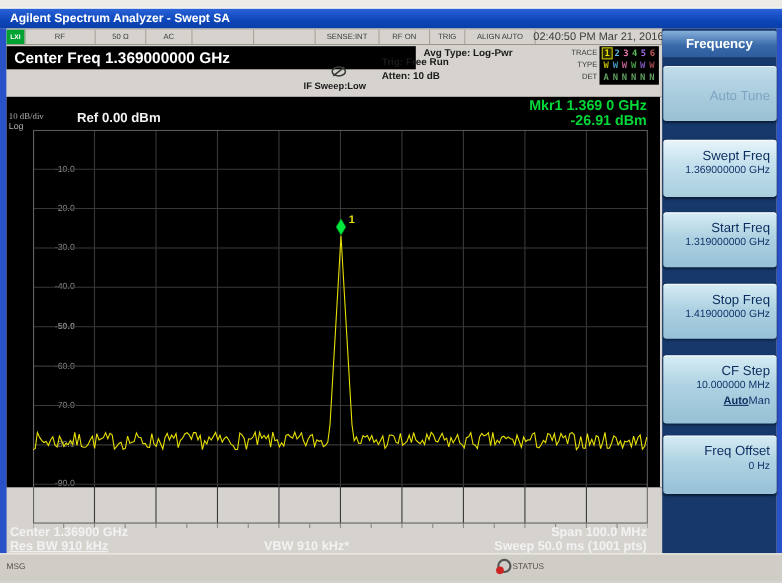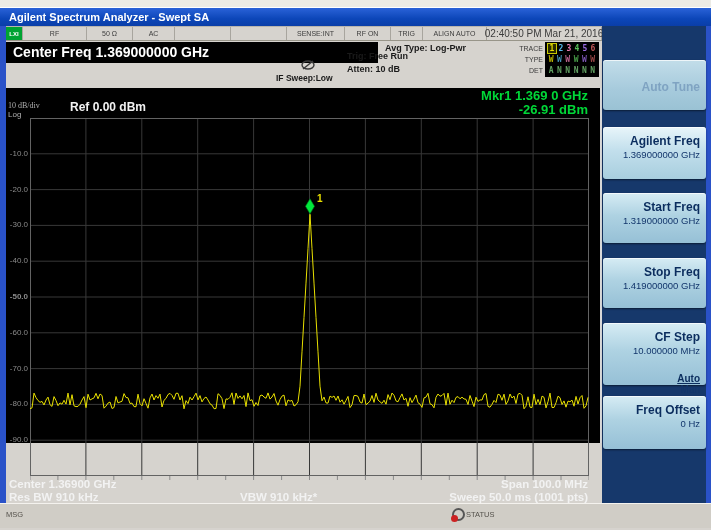--- a/index.html
+++ b/index.html
@@ -22,35 +22,35 @@
   .meas-txt{font-size:9px;font-weight:bold;color:#1a1a1a;white-space:nowrap;}
   .legend-lbl{font-size:7px;color:#3a3a3a;text-align:right;width:46px;}
   #legendbox{left:545px;top:42px;width:54px;height:35px;background:#000;padding:1px 2px;}
   .leg-row{display:flex;height:11px;}
   .leg-row span{width:8.3px;text-align:center;font-size:8px;font-weight:bold;line-height:11px;font-family:"DejaVu Sans Mono",monospace;}
   
   #screen{left:6px;top:88px;width:596px;height:355px;background:#000;border-right:2px solid #d8d8d8;}
   .scale-txt{font-size:8px;color:#b0b0b0;line-height:9px;}
   #reflevel{font-size:12px;font-weight:bold;color:#f2f2f2;}
   #mkr{right:12px;top:1px;text-align:right;color:#00d838;font-size:13px;font-weight:bold;line-height:14px;white-space:nowrap;}
-  .ylab{position:absolute;width:22px;text-align:right;font-size:8px;color:#8a8a8a;line-height:8px;}
+  .ylab{position:absolute;width:22px;text-align:right;font-size:8px;color:#8a8a8a;line-height:8px;padding-left:40px;}
   .bot-txt{color:#f2f2f2;font-size:11.5px;font-weight:bold;white-space:nowrap;}
   
   #menupanel{left:602px;top:26px;width:104px;height:479px;background:#16386b;}
   #menuheader{left:0;top:2px;width:104px;height:24px;background:linear-gradient(180deg,#85b0da 0%,#3a6aaa 55%,#2e5c9c 100%);
               color:#fff;font-size:12px;font-weight:bold;text-align:center;line-height:24px;border-radius:2px;}
   .softkey{left:1px;width:103px;background:linear-gradient(180deg,#d6ecf4 0%,#aed2e2 45%,#96c0d6 100%);
            border-radius:3px;box-shadow:inset 0 1px 0 rgba(255,255,255,.7), 0 1px 2px rgba(0,0,0,.5);
            padding:7px 6px 0 5px;text-align:right;}
-  .softkey .k-label{font-size:12px;font-weight:bold;color:#0b2d5e;line-height:14px;}
+  .softkey .k-label{font-size:12px;font-weight:normal;color:#0b2d5e;line-height:14px;}
   .softkey .k-value{font-size:9.5px;color:#12356b;line-height:13px;}
   .softkey.selected{background:linear-gradient(180deg,#e8f5fa 0%,#c2dfec 45%,#a8cede 100%);}
   .softkey.disabled{background:linear-gradient(180deg,#c2dde9 0%,#a6cadc 60%,#9ac2d4 100%);}
   .softkey.disabled .k-label{color:#7fa3c2;}
-  .k-toggle{display:flex;justify-content:flex-end;font-size:10px;color:#12356b;margin-top:16px;flex-direction:column;}
+  .k-toggle{display:flex;justify-content:flex-end;font-size:10px;color:#12356b;margin-top:2px;}
   .k-toggle .opt-active{font-weight:bold;text-decoration:underline;color:#0b2d5e;}
   
   #taskbar{left:0;top:503px;width:711px;height:25px;background:#d0cdc6;border-top:1px solid #f4f2ee;}
   #msg{left:6px;top:6px;font-size:7.5px;color:#55524c;}
   #statuslab{left:466px;top:6px;font-size:7.5px;color:#55524c;}
   .status-icon{position:absolute;left:452px;top:4px;width:9px;height:9px;border:2px solid #555;border-radius:50%;}
   .status-icon::after{content:"";position:absolute;left:-3px;top:5px;width:7px;height:7px;background:#cc2222;border-radius:50%;}
   svg{display:block;}
 </style>
 </head>
@@ -187,31 +187,32 @@
           <line x1="531.0" y1="358" x2="531.0" y2="362" stroke="#8a8a8a" stroke-width="1"></line>
           <line x1="559.0" y1="358" x2="559.0" y2="362" stroke="#8a8a8a" stroke-width="1"></line>
           <polyline points="0,290.7 2,289.9 4,275.1 6,279.6 8,282.5 10,284.3 12,283.4 14,287.0 16,282.0 18,279.1 20,286.7 22,288.4 24,278.6 26,282.5 28,287.7 30,284.9 32,286.2 34,282.3 36,286.1 38,275.1 40,286.9 42,276.7 44,287.8 46,288.6 48,288.4 50,286.2 52,282.0 54,278.6 56,289.7 58,276.2 60,282.0 62,280.9 64,279.9 66,275.3 68,280.8 70,276.0 72,277.5 74,290.2 76,288.1 78,285.1 80,284.0 82,290.5 84,289.5 86,278.5 88,284.9 90,284.0 92,283.3 94,275.6 96,279.5 98,279.8 100,285.5 102,285.1 104,288.6 106,288.7 108,276.2 110,285.7 112,287.8 114,280.7 116,285.4 118,290.2 120,279.9 122,276.0 124,282.0 126,277.6 128,280.3 130,276.1 132,289.0 134,282.3 136,280.4 138,276.5 140,275.4 142,277.4 144,281.3 146,275.3 148,275.3 150,282.0 152,277.7 154,290.8 156,282.6 158,285.6 160,279.2 162,282.0 164,278.7 166,275.1 168,281.9 170,277.6 172,283.9 174,280.5 176,279.0 178,282.0 180,285.8 182,287.1 184,290.7 186,290.5 188,275.7 190,277.4 192,280.7 194,290.6 196,280.9 198,281.3 200,279.3 202,274.8 204,286.4 206,275.0 208,280.4 210,277.9 212,280.8 214,277.5 216,288.6 218,274.9 220,282.7 222,281.7 224,288.3 226,284.5 228,287.5 230,277.8 232,277.0 234,279.0 236,280.3 238,274.9 240,281.1 242,279.0 244,275.5 246,283.0 248,287.2 250,281.5 252,278.1 254,277.1 256,287.8 258,281.9 260,283.2 262,282.4 264,288.0 266,286.8 268,283.8 270,268.2 272,233.8 274,199.4 276,165.1 278,130.7 280,96.3 282,130.7 284,165.1 286,199.4 288,233.8 290,268.2 292,282.8 294,279.1 296,284.9 298,285.1 300,278.1 302,279.4 304,278.0 306,282.3 308,278.0 310,284.2 312,281.8 314,286.2 316,282.4 318,278.4 320,289.6 322,286.8 324,277.6 326,277.5 328,278.4 330,284.0 332,285.1 334,276.0 336,286.8 338,285.1 340,283.2 342,277.5 344,284.4 346,275.2 348,282.0 350,283.8 352,285.4 354,282.2 356,286.2 358,276.6 360,281.7 362,275.0 364,277.3 366,282.9 368,283.8 370,279.6 372,275.9 374,282.0 376,280.3 378,288.3 380,279.7 382,284.6 384,281.1 386,277.1 388,284.7 390,286.1 392,289.4 394,279.9 396,279.1 398,275.3 400,285.8 402,286.7 404,289.8 406,279.3 408,276.0 410,278.2 412,277.5 414,275.4 416,287.2 418,275.1 420,286.3 422,282.2 424,284.6 426,279.4 428,278.6 430,280.8 432,279.2 434,280.9 436,281.3 438,286.5 440,277.5 442,283.1 444,288.6 446,279.2 448,283.4 450,281.9 452,282.0 454,276.6 456,275.5 458,288.4 460,289.2 462,286.3 464,282.4 466,284.5 468,276.2 470,277.1 472,282.3 474,276.2 476,286.4 478,282.9 480,276.0 482,280.0 484,278.1 486,285.5 488,276.2 490,275.3 492,277.3 494,290.8 496,288.2 498,278.8 500,289.2 502,289.5 504,276.2 506,286.5 508,281.4 510,286.7 512,278.1 514,279.3 516,289.9 518,283.7 520,275.1 522,289.5 524,289.5 526,284.7 528,278.2 530,279.7 532,286.5 534,282.9 536,289.2 538,283.1 540,283.8 542,282.1 544,288.2 546,278.4 548,286.0 550,279.7 552,277.5 554,290.3 556,287.9 558,279.3" fill="none" stroke="#e8e000" stroke-width="1"></polyline>
           <polygon points="280,95.8378 284.5,88.3378 280,80.8378 275.5,88.3378" fill="#00e83c" stroke="#007718" stroke-width="0.6"></polygon>
           <text x="287" y="84.3378" fill="#e8e000" font-size="10" font-weight="bold">1</text>
         </svg>
       </div>
 
     <div class="abs bot-txt" style="left:3px;top:390px;">Center 1.36900 GHz</div>
     <div class="abs bot-txt" style="right:12px;top:390px;">Span 100.0 MHz</div>
-    <div class="abs bot-txt" style="left:3px;top:403px;">Res BW 910 kHz</div>
+    <div class="abs bot-txt" style="left:3px;top:403px;text-decoration:underline;">Res BW 910 kHz</div>
     <div class="abs bot-txt" style="left:234px;top:403px;">VBW 910 kHz*</div>
     <div class="abs bot-txt" style="right:12px;top:403px;">Sweep 50.0 ms (1001 pts)</div>
   </div>
 
   <div class="abs" id="menupanel">
+    <div class="abs" id="menuheader">Frequency</div>
   <div class="abs softkey disabled" style="top: 34px; height: 50px;">
         <div class="k-label" style="line-height: 40px;">Auto Tune</div>
       </div>
       <div class="abs softkey selected" style="top: 101px; height: 52px;">
-        <div class="k-label">Agilent Freq</div>
+        <div class="k-label">Swept Freq</div>
         <div class="k-value">1.369000000 GHz</div>
       </div>
       <div class="abs softkey" style="top: 167px; height: 50px;">
         <div class="k-label">Start Freq</div>
         <div class="k-value">1.319000000 GHz</div>
       </div>
       <div class="abs softkey" style="top: 232px; height: 50px;">
         <div class="k-label">Stop Freq</div>
         <div class="k-value">1.419000000 GHz</div>
       </div>

